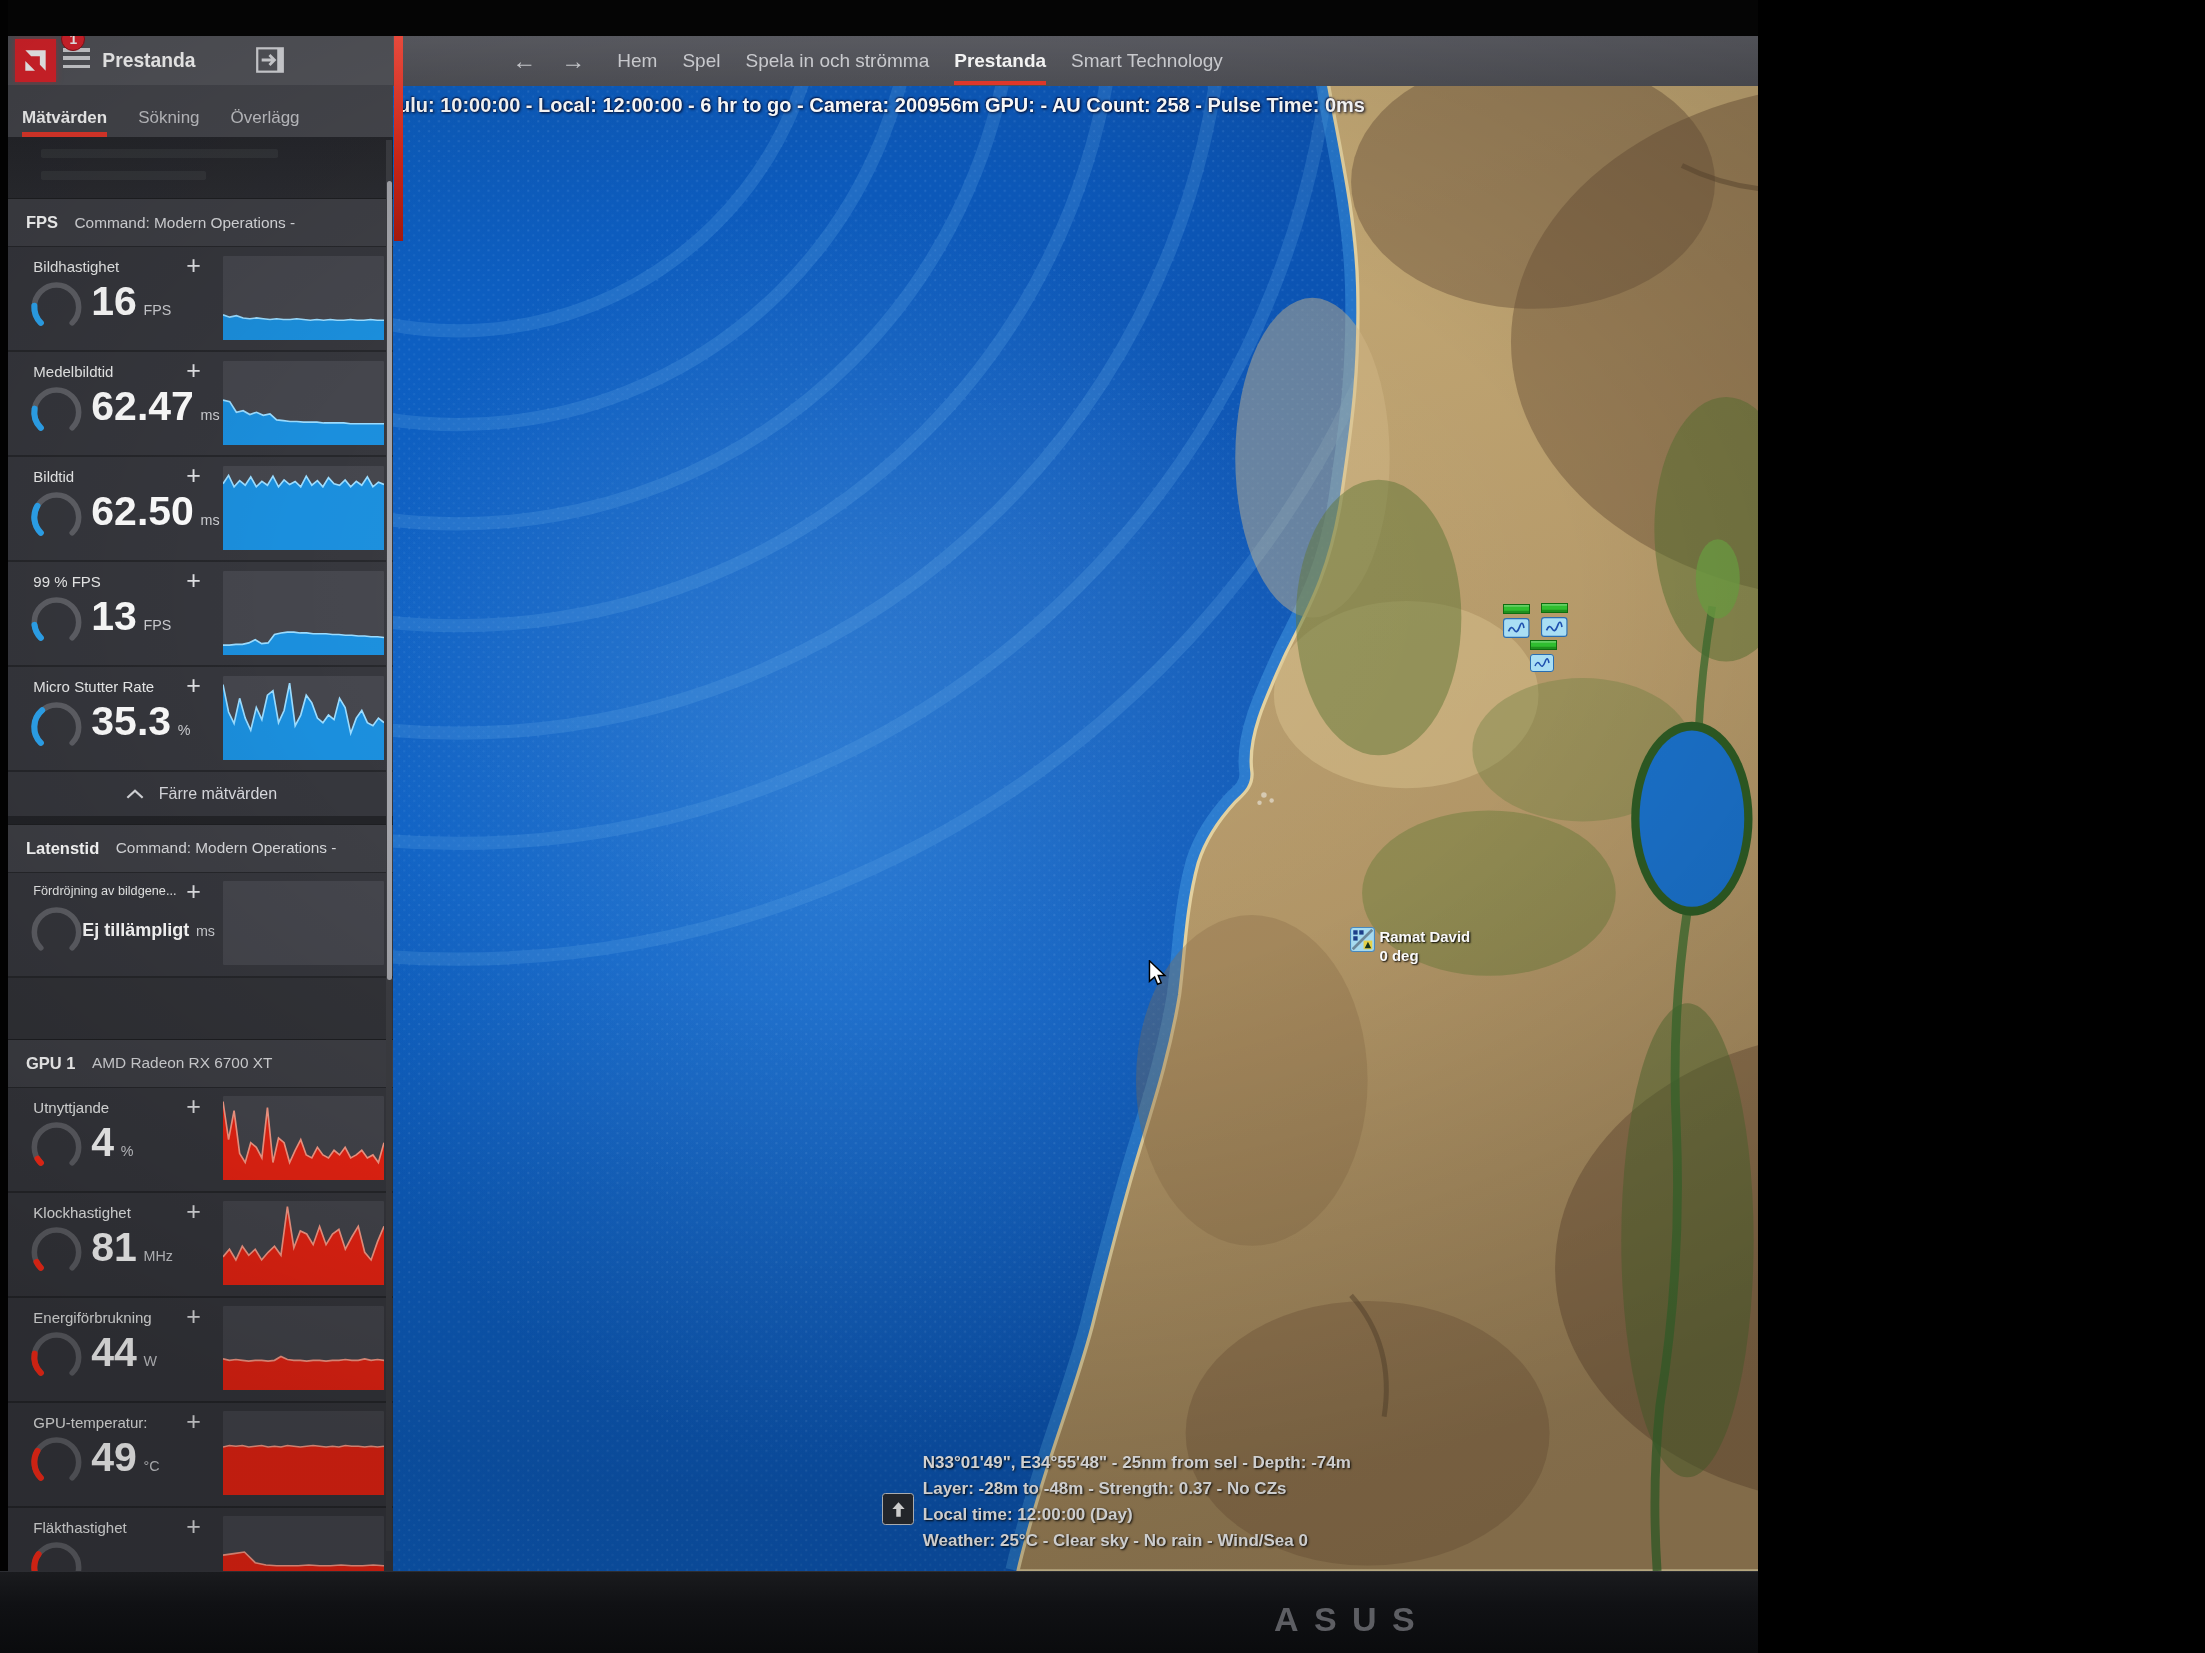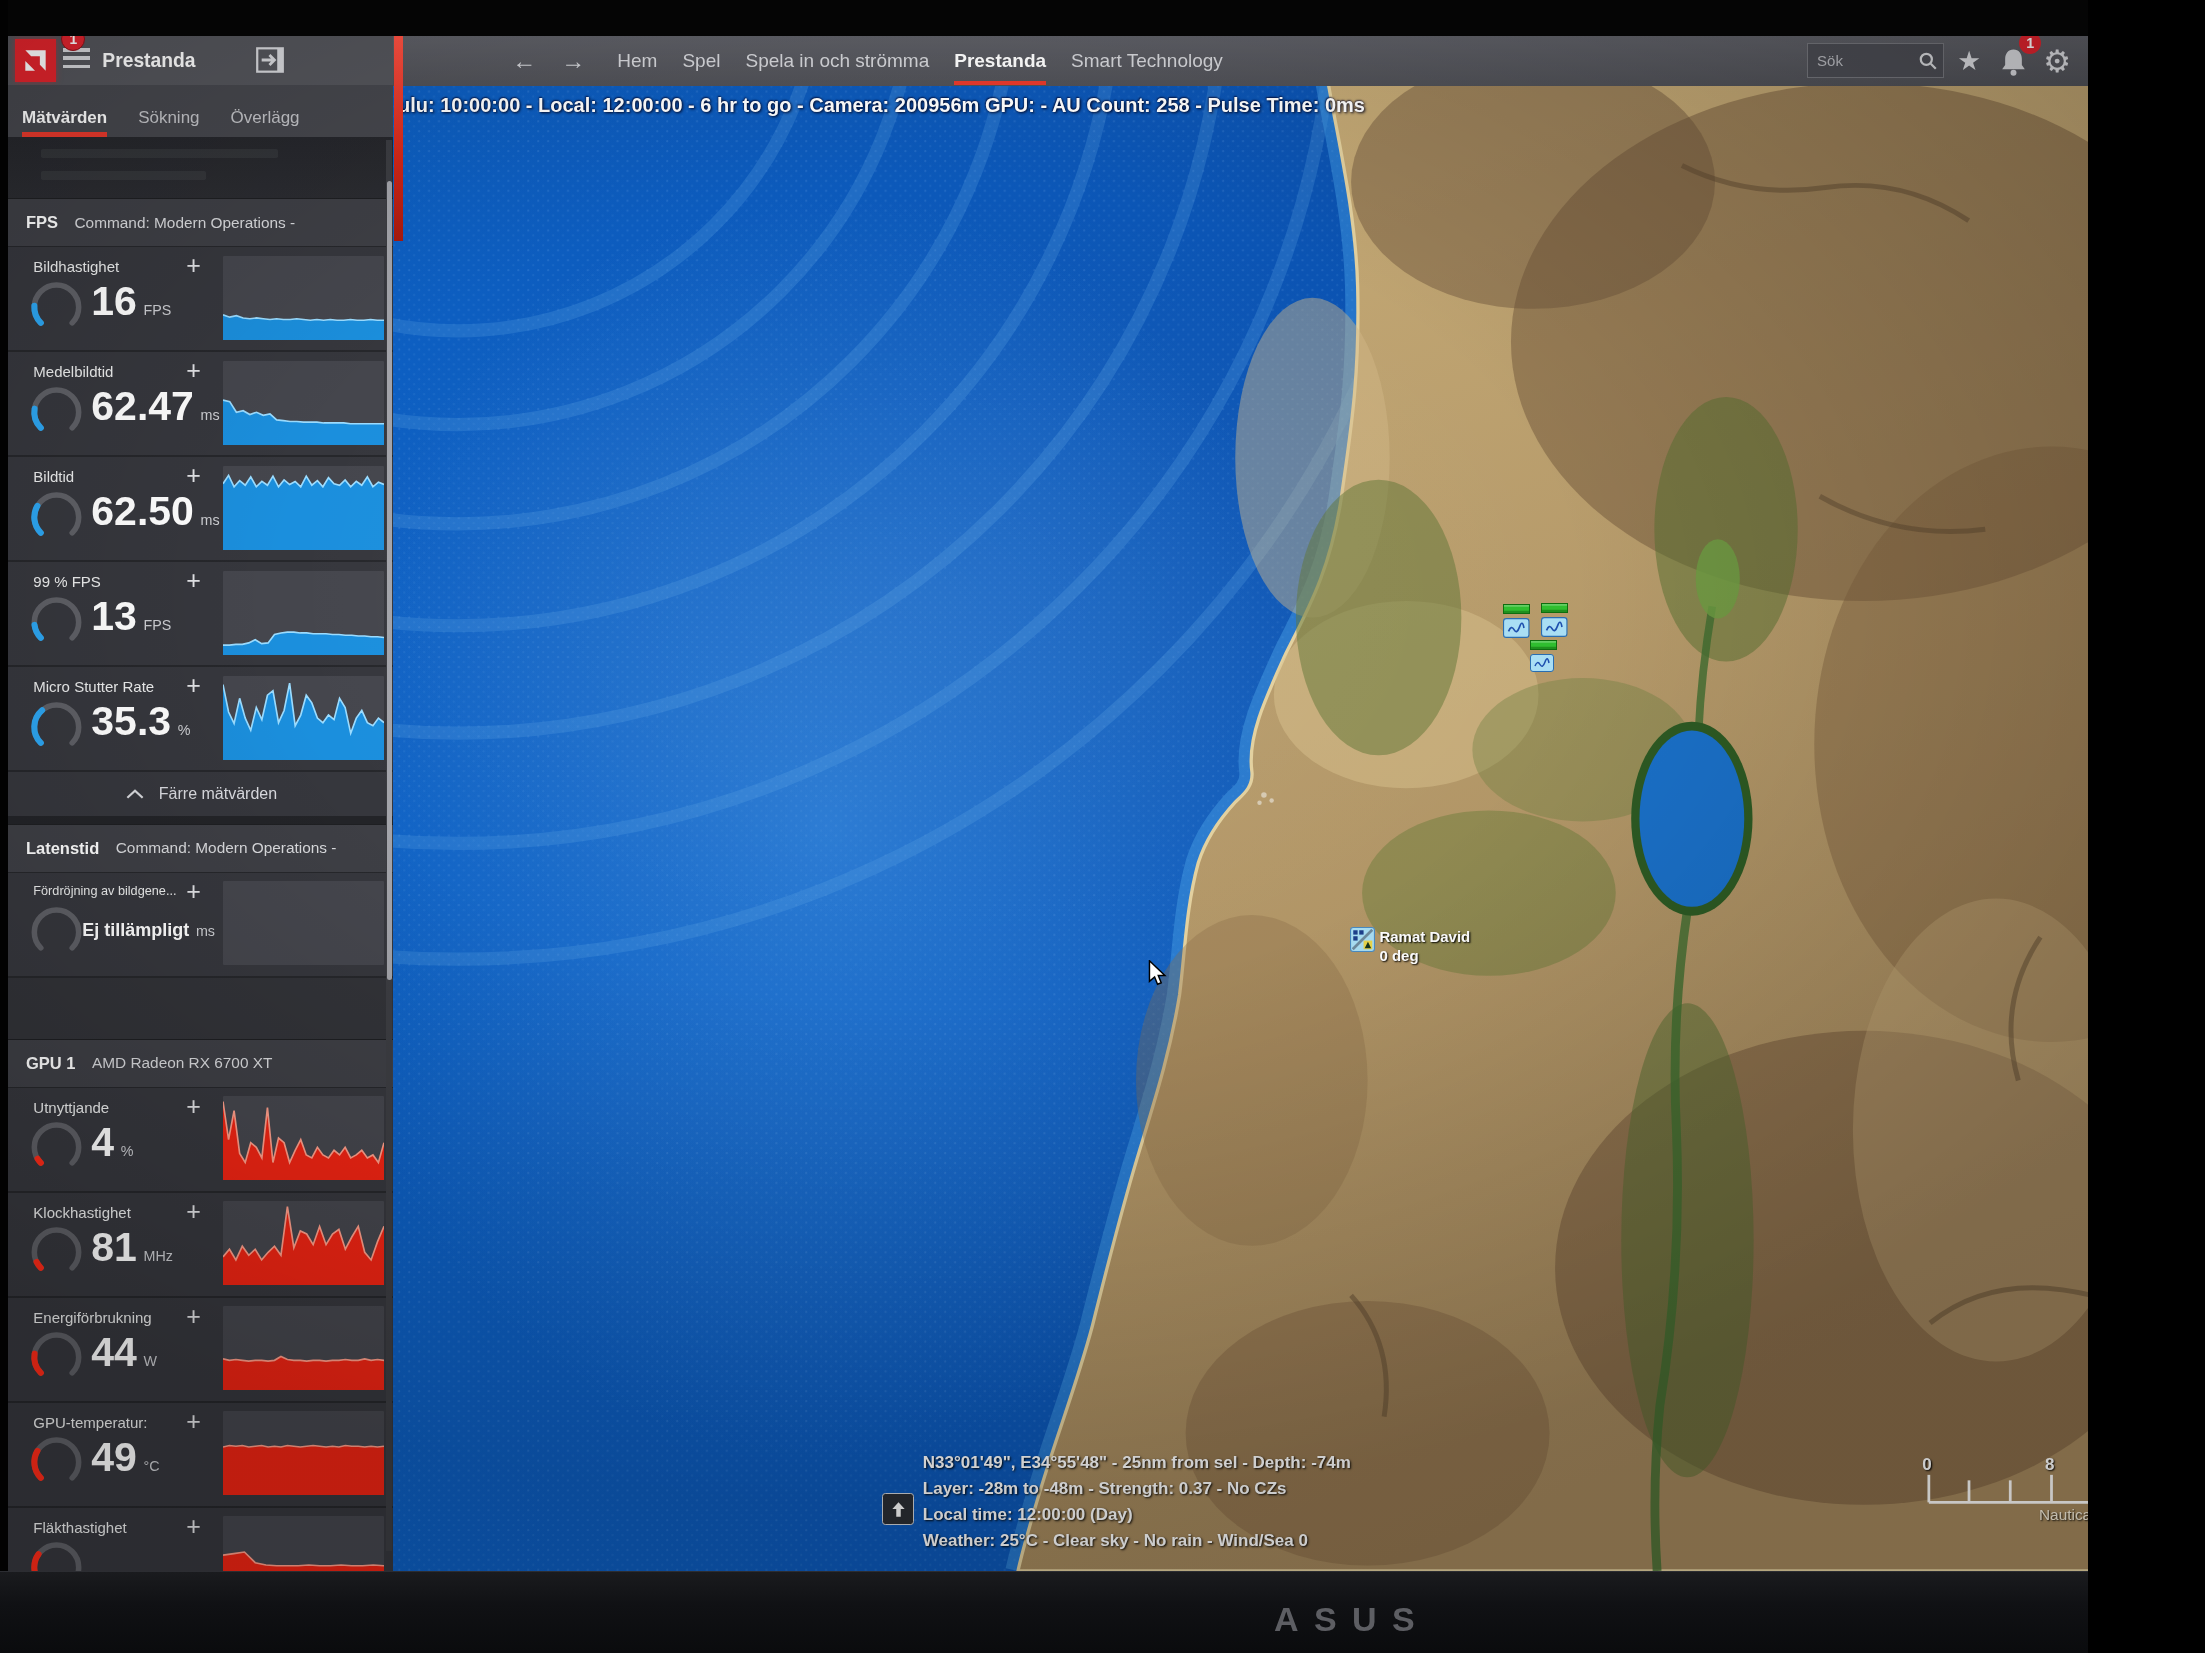--- a/index.html
+++ b/index.html
@@ -1,16 +1,16 @@
 <!DOCTYPE html>
 <html style="font-size:8.8px"><head>
 <meta charset="utf-8">
 <style>
   html,body{margin:0;padding:0;background:#000;}
-  .photo{position:relative;width:2088px;height:1654px;background:#a16207;overflow:hidden;
+  .photo{position:relative;width:1758px;height:1654px;background:#a16207;overflow:hidden;
          font-family:"Liberation Sans",sans-serif;}
   .abs{position:absolute;}
 
   
   .bezel-top{left:0;top:0;width:2205px;height:36px;background:#050505;z-index:60;}
   .bezel-left{left:0;top:0;width:8.3px;height:1654px;background:#020202;z-index:60;}
   .bezel-right{left:2178px;top:0;width:27.6px;height:1654px;background:#050506;z-index:60;}
   .bezel-bottom{left:0;top:1571px;width:2205px;height:83px;z-index:60;
     background:linear-gradient(180deg,#1a1b1e 0%,#101114 40%,#0a0b0d 100%);
     border-top:1.7px solid #2c2d32;}

